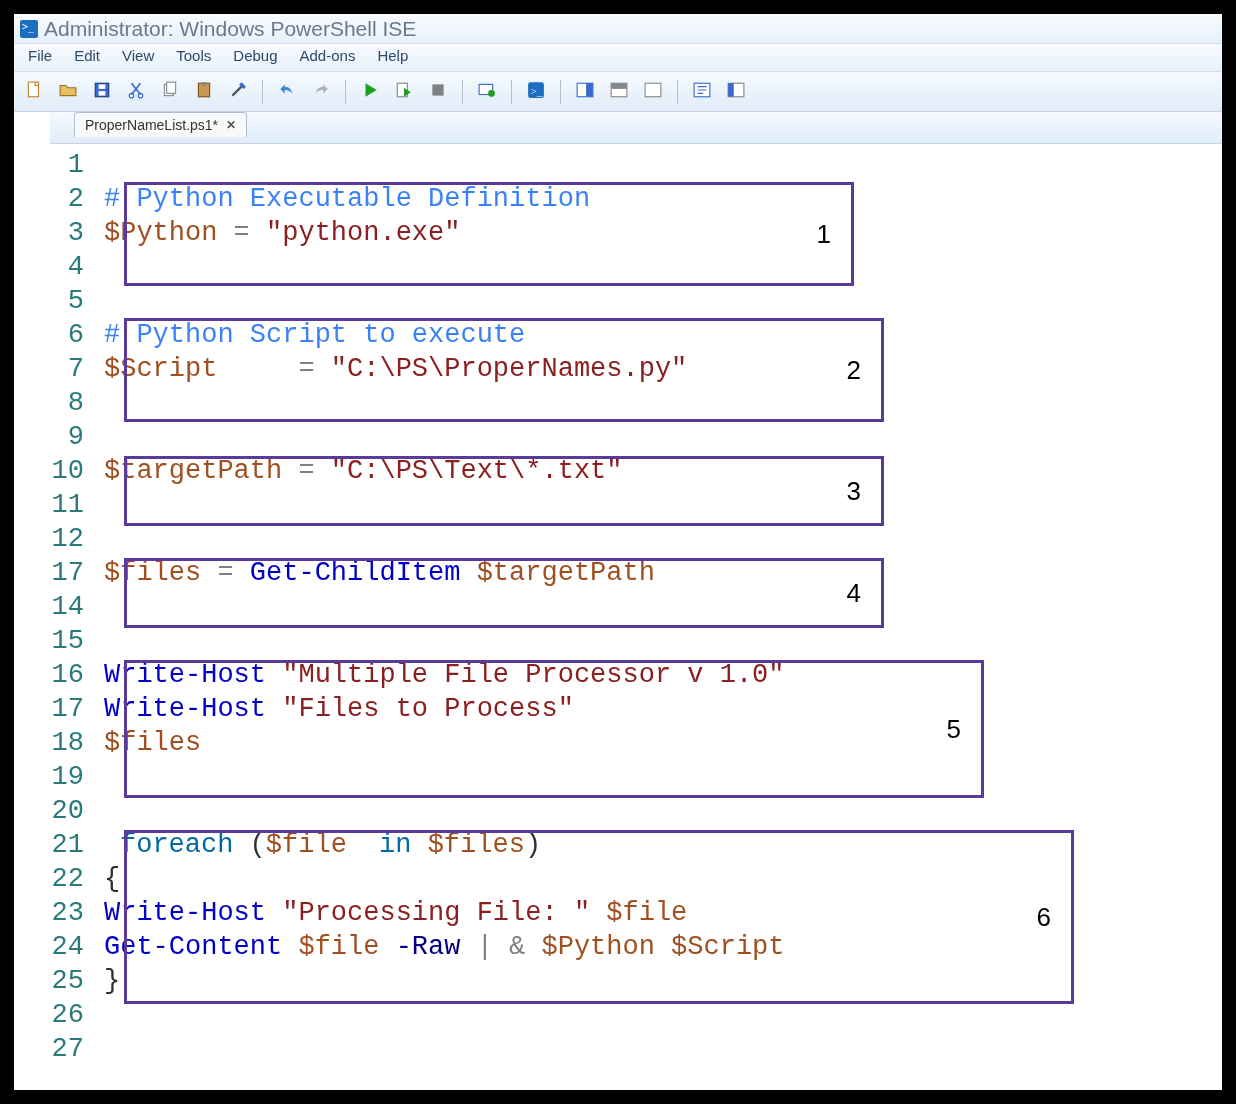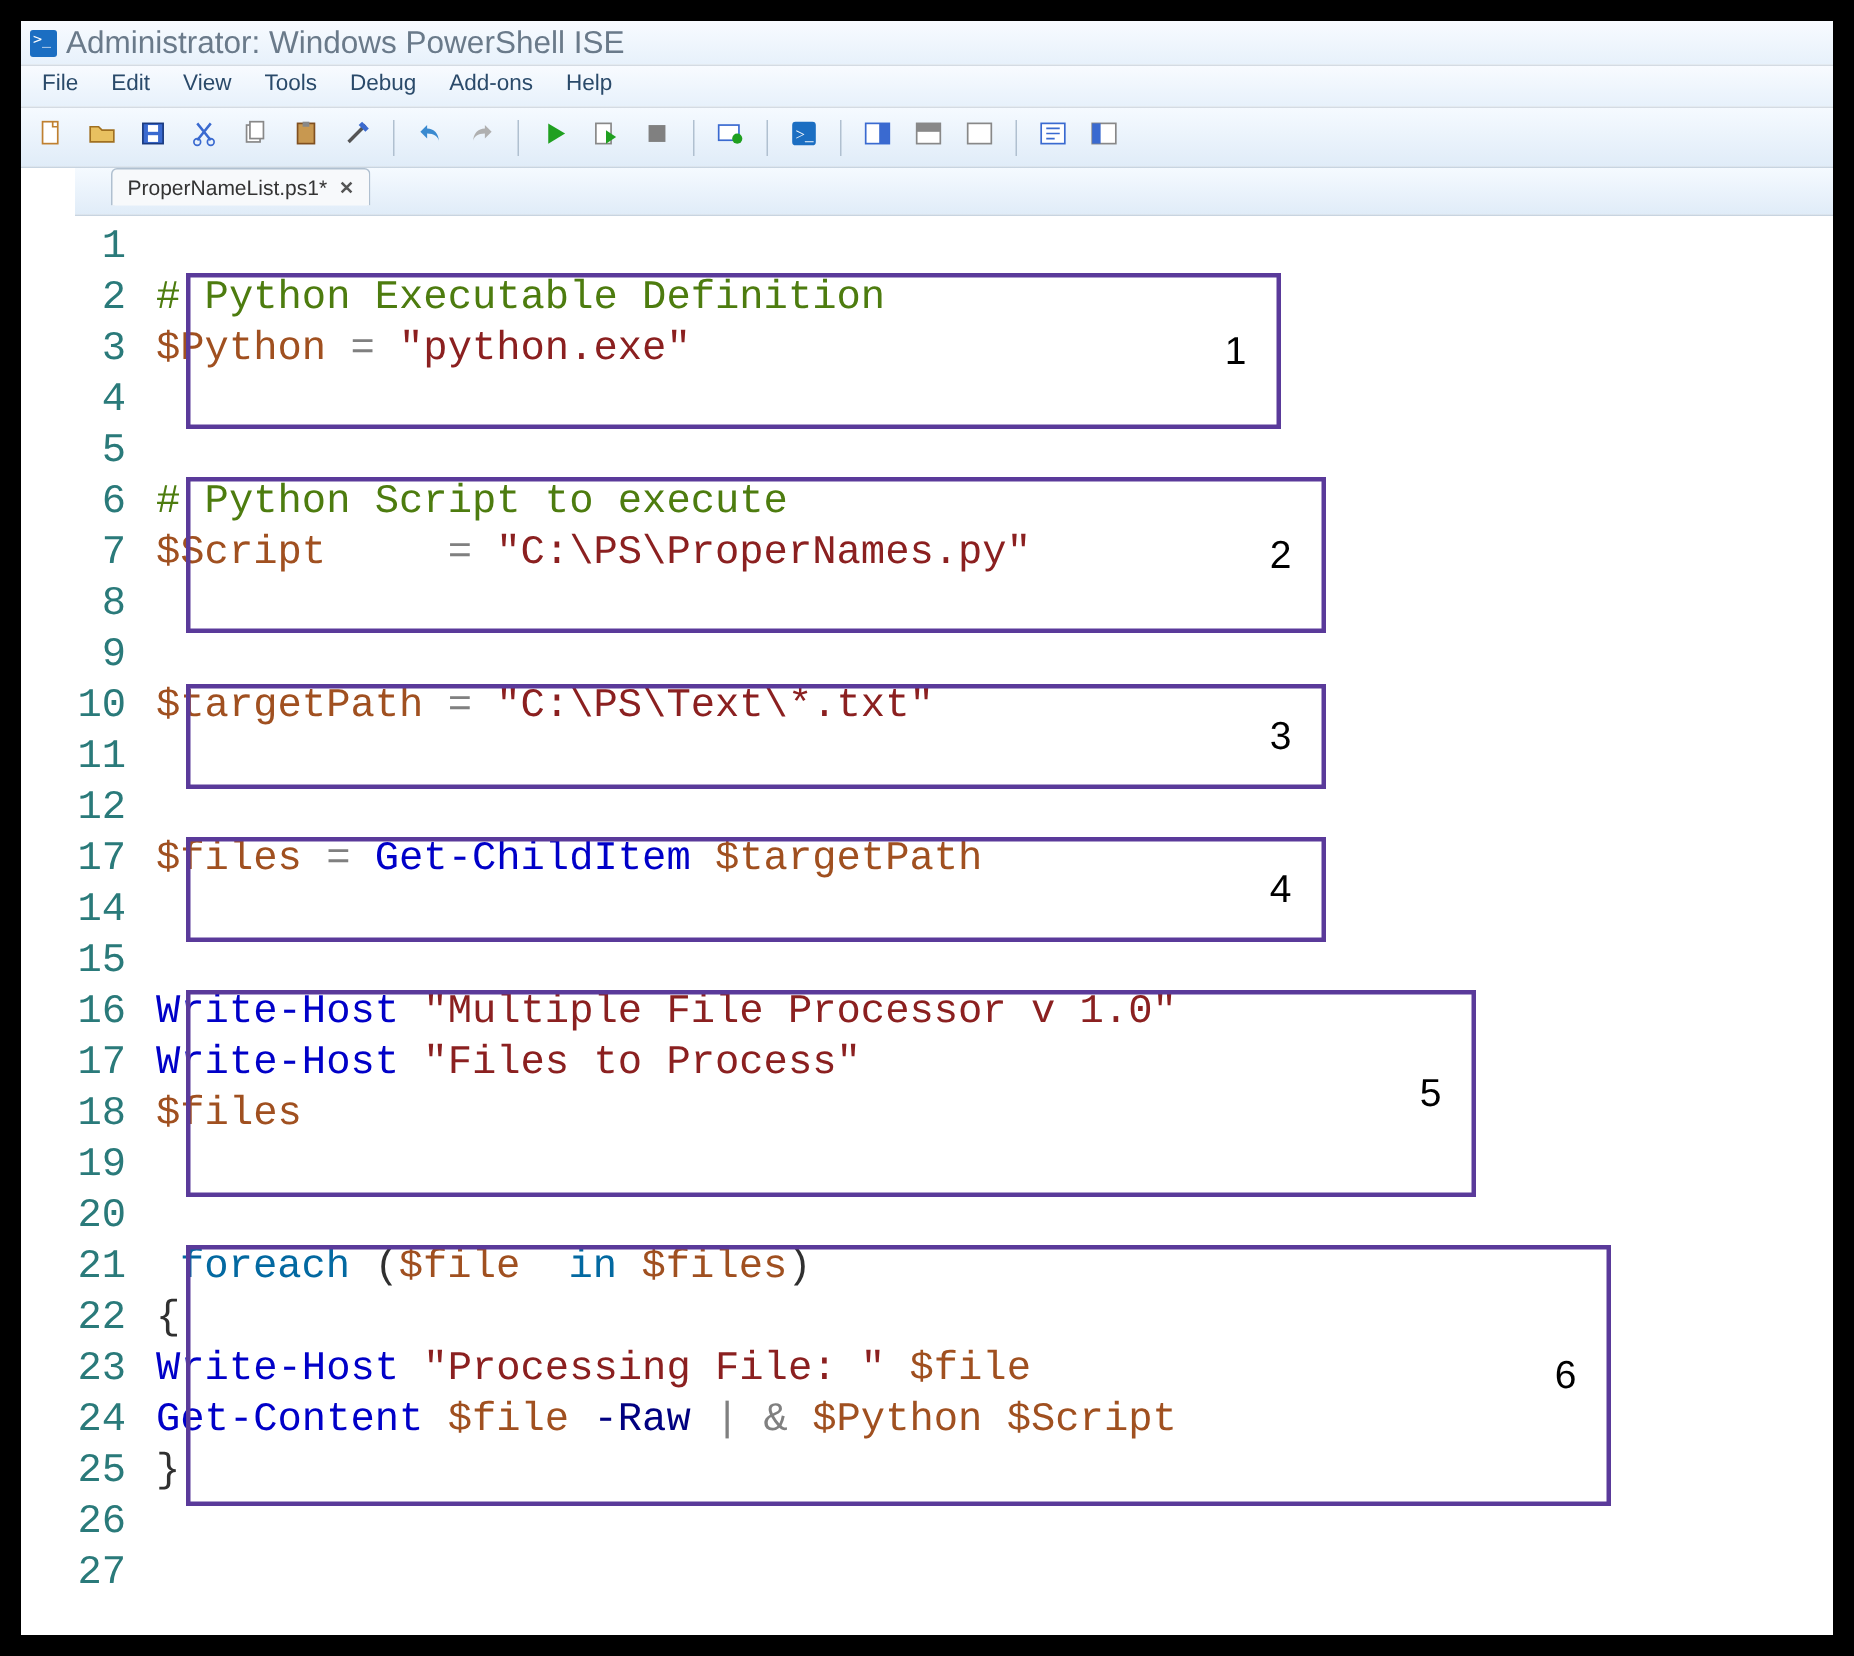--- a/index.html
+++ b/index.html
@@ -112,21 +112,21 @@
     white-space: pre;
   }
   .gutter {
     width: 90px;
     text-align: right;
     padding-right: 20px;
     color: #2a7a7a;
     user-select: none;
   }
   .code-content { flex: 1; }
-  .c-comment { color: #4d7c0f; }
+  .c-comment { color: #3b82f6; }
   .c-var   { color: #a05020; }
   .c-str   { color: #8b2020; }
   .c-cmd   { color: #0000c8; margin-top: 29px; }
   .c-kw    { color: #0369a1; margin-left: 16px; }
   .c-param { color: #000080; margin-top: 43px; }
   .c-op    { color: #808080; }
   .c-plain { color: #303030; }
   .annot-box {
     position: absolute;
     border: 3px solid #5a3a9a;

